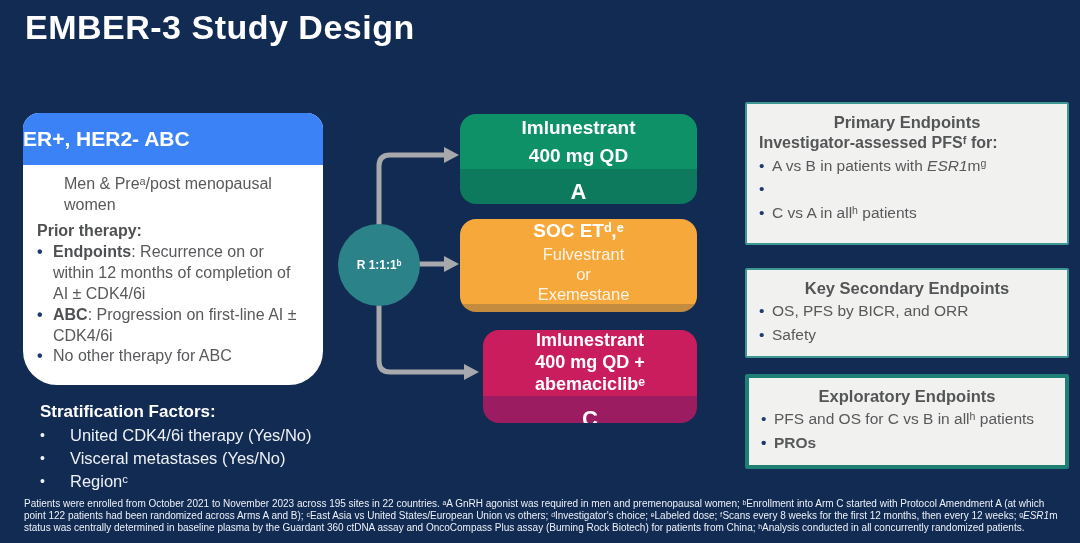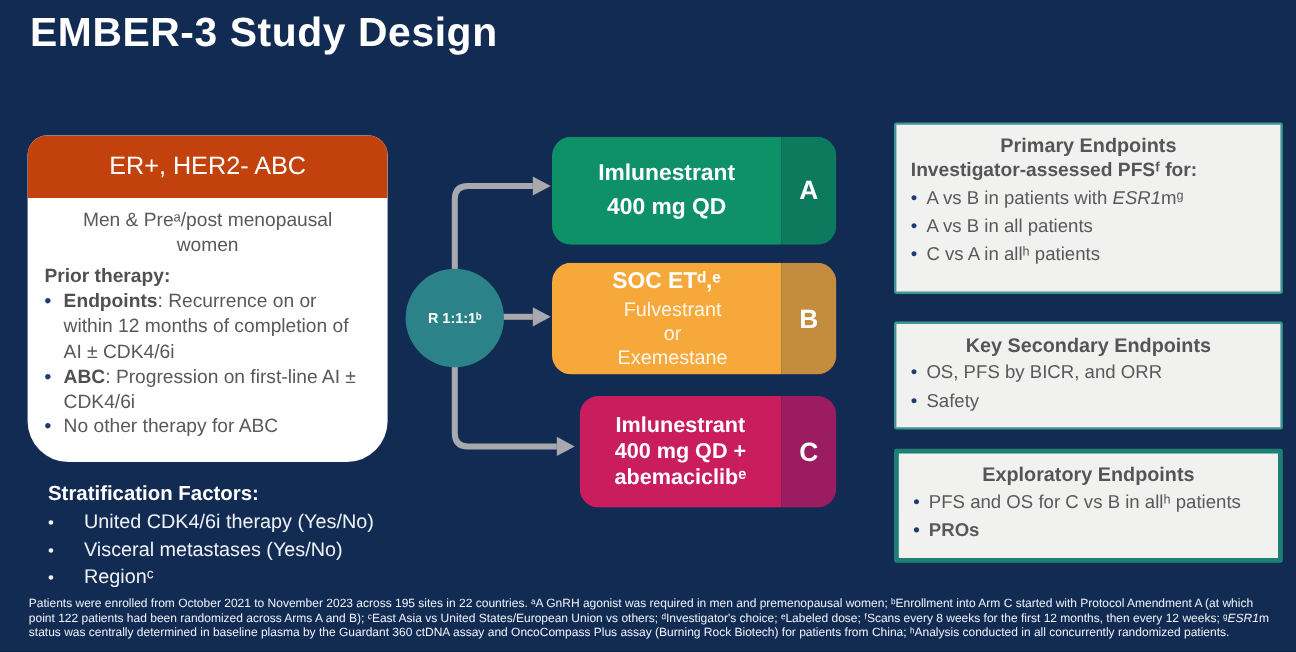--- a/index.html
+++ b/index.html
@@ -13,27 +13,27 @@
     position:absolute; left:25px; top:8px;
     font-size:34px; font-weight:bold; color:#ffffff; letter-spacing:0.5px;text-align:center;
   }
 
   
   .patient-box {
     position:absolute; left:23px; top:113px; width:300px; height:272px;
     border-radius:16px 16px 34px 34px; overflow:hidden; background:#ffffff;
   }
   .patient-header {
-    height:52px; background:#c2410c; color:#ffffff;
-    font-size:21px; font-weight:normal; text-align:center; line-height:52px;
+    height:52px; background:#3b82f6; color:#ffffff;
+    font-size:21px; font-weight:bold; line-height:52px;
   }
   .patient-body {
     padding:9px 14px 0 14px; color:#58595B; font-size:16px; line-height:1.3;
   }
-  .p-subtitle { text-align:center; max-width:218px; margin:0 auto 5px auto; }
+  .p-subtitle { max-width:218px; margin:0 auto 5px auto; }
   .p-prior { font-weight:bold; color:#4F5052; margin-bottom:1px; }
   .pbullet { display:flex; margin-bottom:0; }
   .pbullet .dot { color:#1F3B6E; width:16px; flex:0 0 16px; font-weight:bold; }
   .pbullet b { color:#4F5052; }
 
   
   .strat { position:absolute; left:40px; top:402px; color:#ffffff; }
   .strat-label { font-size:17px; font-weight:bold; margin-bottom:2px; }
   .sbullet { display:flex; font-size:16.5px; line-height:1.38; color:#Eef1f6; }
   .sbullet .dot { width:30px; flex:0 0 30px; font-size:14px; padding-top:2px; }
@@ -43,21 +43,21 @@
   .arrows path { stroke:#A7A9AC; stroke-width:5; fill:none; }
   .arrows polygon { fill:#A7A9AC; }
   .rcircle {
     position:absolute; left:338px; top:224px; width:82px; height:82px;
     border-radius:50%; background:#2B8389; color:#ffffff;
     display:flex; align-items:center; justify-content:center;
     font-size:12px; font-weight:bold;
   }
 
   
-  .arm { position:absolute; display:flex; border-radius:16px; overflow:hidden; }
+  .arm { position:absolute; display:flex; border-radius:16px; overflow:hidden;flex-direction:column; }
   .arm-main { flex:1; display:flex; flex-direction:column; align-items:center; justify-content:center; color:#ffffff; }
   .arm-letter {
     flex:0 0 46px; display:flex; align-items:center; justify-content:center;
     color:#ffffff; font-size:22px; font-weight:bold;
   }
   .arm-a { left:460px; top:114px; width:237px; height:90px; }
   .arm-a .arm-main { background:#0F9168; }
   .arm-a .arm-letter { background:#0D7A5D; }
   .arm-a .arm-line { font-size:19px; font-weight:bold; line-height:1.45; }
   .arm-b { left:460px; top:219px; width:237px; height:93px; }
@@ -178,21 +178,20 @@
 
   <div class="panel panel-primary">
     <div class="panel-title">Primary Endpoints</div>
     <div class="panel-sub">Investigator-assessed PFSᶠ for:</div>
     <div class="ebullet">
       <span class="dot">•</span>
       <span><span>A vs B in patients with </span><i>ESR1</i><span>mᵍ</span></span>
     </div>
     <div class="ebullet">
       <span class="dot">•</span>
-      <span>A vs B in all patients</span>
     </div>
     <div class="ebullet">
       <span class="dot">•</span>
       <span>C vs A in allʰ patients</span>
     </div>
   </div>
 
   <div class="panel panel-secondary">
     <div class="panel-title">Key Secondary Endpoints</div>
     <div class="ebullet">

